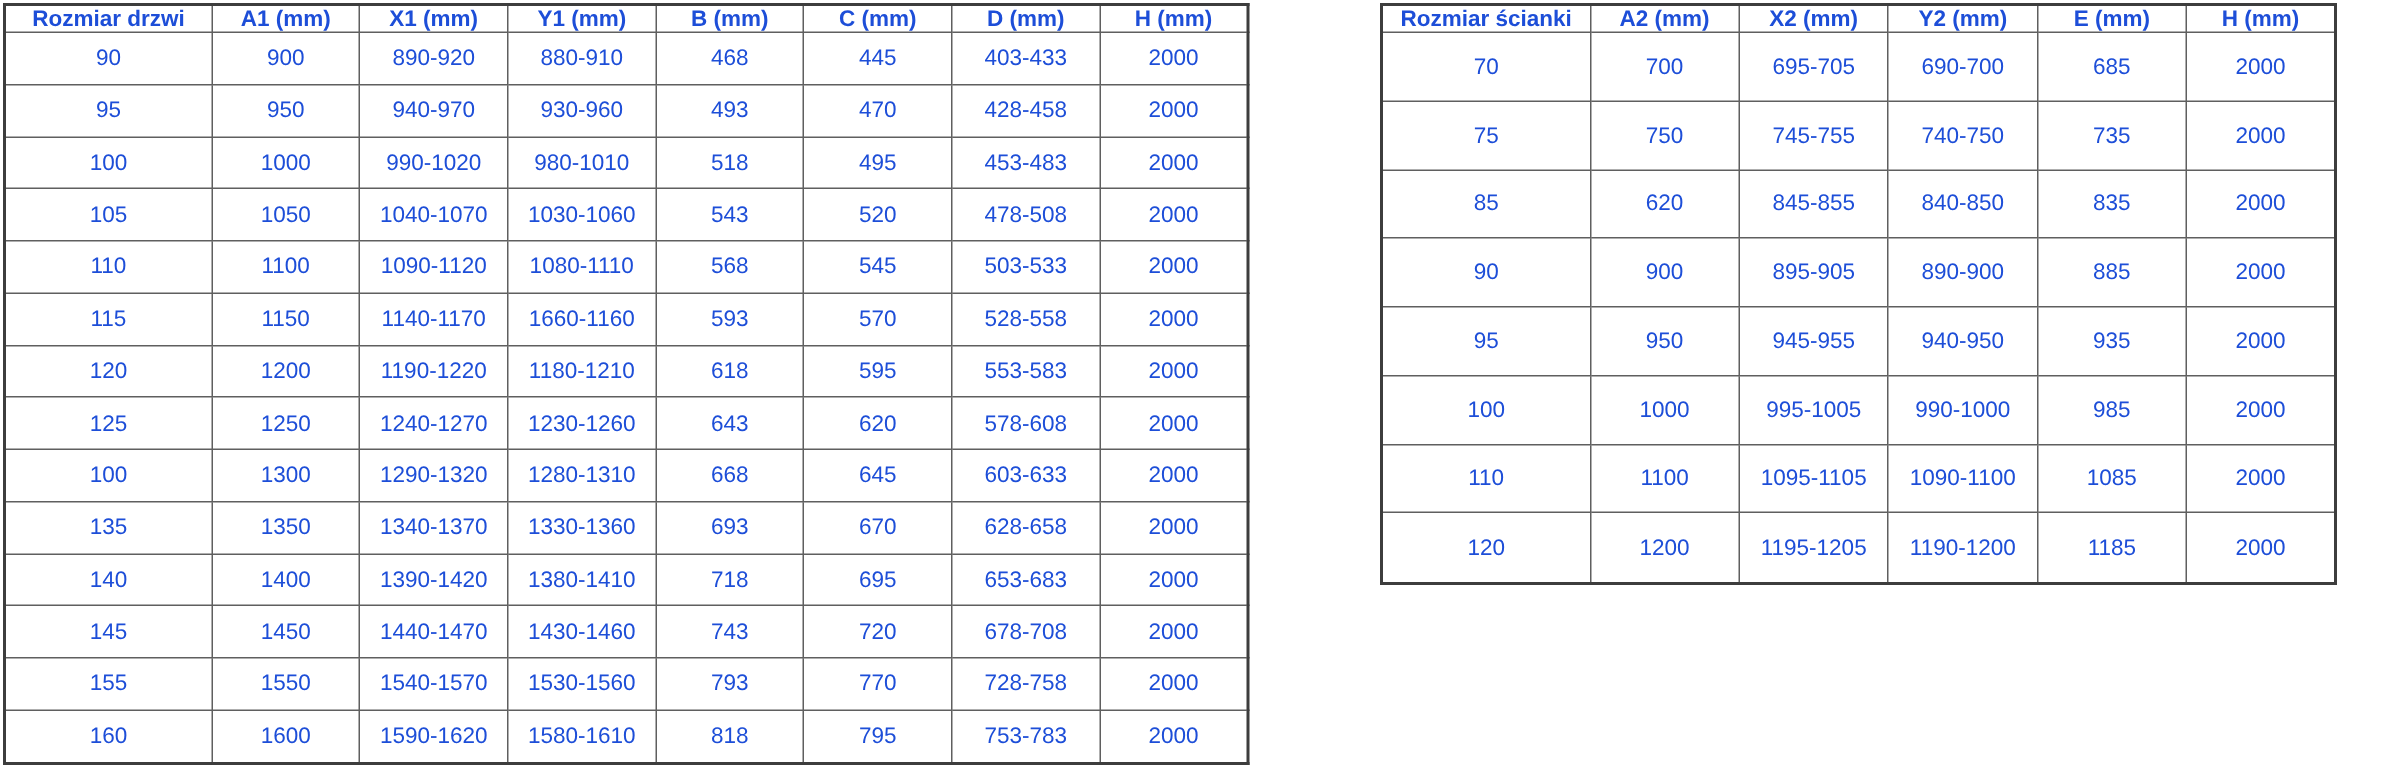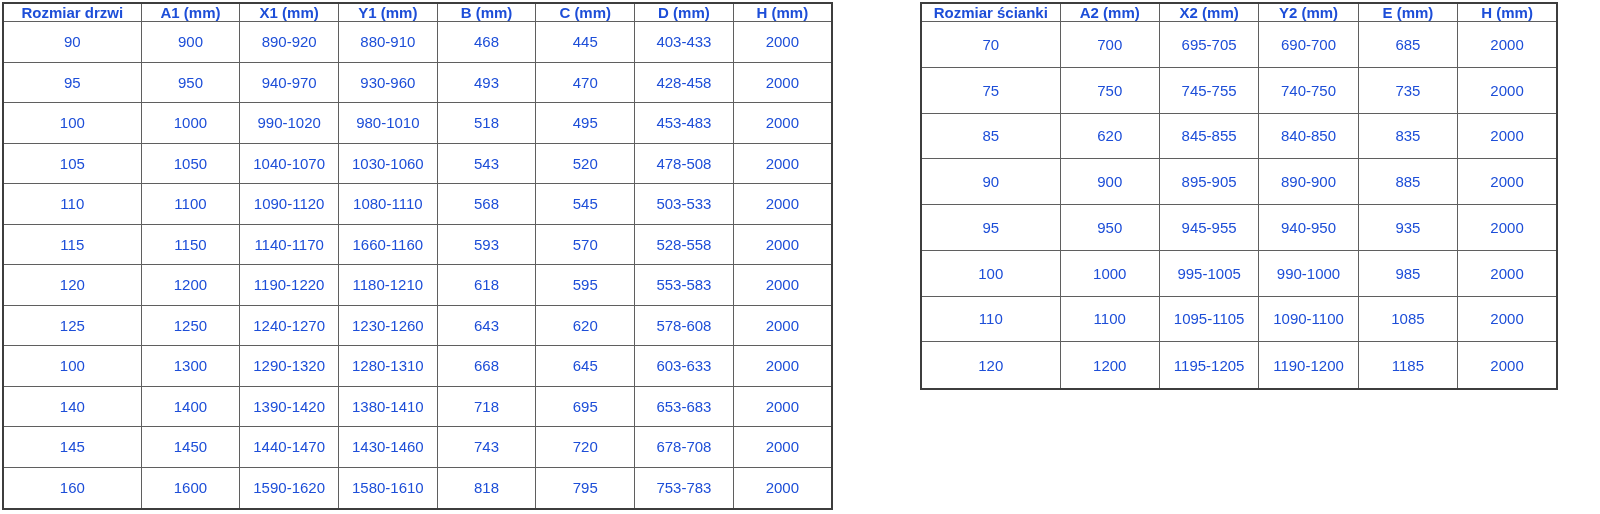--- a/index.html
+++ b/index.html
@@ -160,40 +160,60 @@
           <td>100</td>
           <td>1300</td>
           <td>1290-1320</td>
           <td>1280-1310</td>
           <td>668</td>
           <td>645</td>
           <td>603-633</td>
           <td>2000</td>
         </tr>
         <tr>
+          <td>135</td>
+          <td>1350</td>
+          <td>1340-1370</td>
+          <td>1330-1360</td>
+          <td>693</td>
+          <td>670</td>
+          <td>628-658</td>
+          <td>2000</td>
+        </tr>
+        <tr>
           <td>140</td>
           <td>1400</td>
           <td>1390-1420</td>
           <td>1380-1410</td>
           <td>718</td>
           <td>695</td>
           <td>653-683</td>
           <td>2000</td>
         </tr>
         <tr>
           <td>145</td>
           <td>1450</td>
           <td>1440-1470</td>
           <td>1430-1460</td>
           <td>743</td>
           <td>720</td>
           <td>678-708</td>
           <td>2000</td>
         </tr>
         <tr>
+          <td>155</td>
+          <td>1550</td>
+          <td>1540-1570</td>
+          <td>1530-1560</td>
+          <td>793</td>
+          <td>770</td>
+          <td>728-758</td>
+          <td>2000</td>
+        </tr>
+        <tr>
           <td>160</td>
           <td>1600</td>
           <td>1590-1620</td>
           <td>1580-1610</td>
           <td>818</td>
           <td>795</td>
           <td>753-783</td>
           <td>2000</td>
         </tr>
       </tbody>

